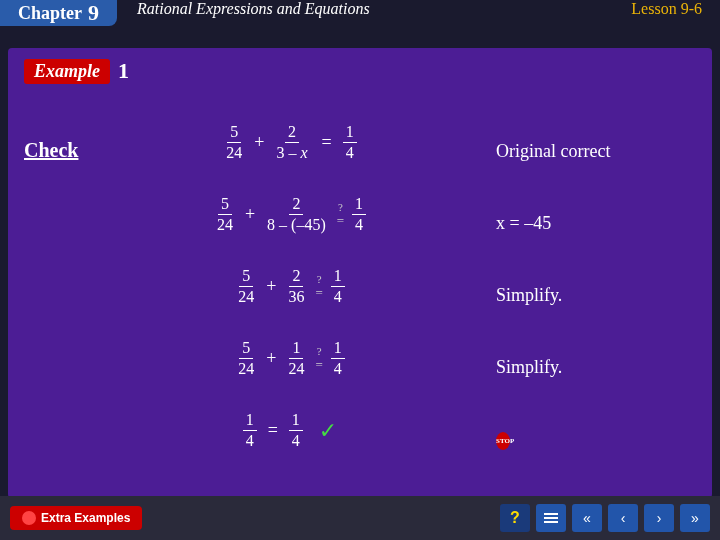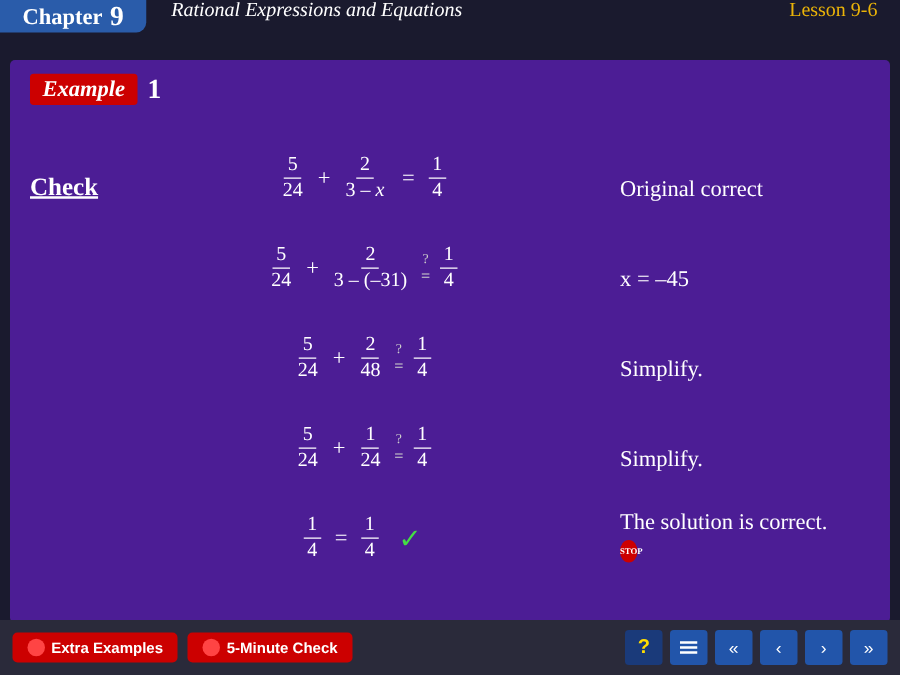--- a/index.html
+++ b/index.html
@@ -290,21 +290,21 @@
       <div class="row-math">
 
         <span class="math-expr">
           <span class="frac">
             <span class="num">5</span>
             <span class="den">24</span>
           </span>
           <span class="op">+</span>
           <span class="frac">
             <span class="num">2</span>
-            <span class="den">3 – (–31)</span>
+            <span class="den">8 – (–45)</span>
           </span>
           <span class="approx">
               <span>?</span>
               <span style="font-size:13px">=</span>
             </span>
           <span class="frac">
             <span class="num">1</span>
             <span class="den">4</span>
           </span>
         </span>
@@ -319,21 +319,21 @@
       <div class="row-math">
 
         <span class="math-expr">
           <span class="frac">
             <span class="num">5</span>
             <span class="den">24</span>
           </span>
           <span class="op">+</span>
           <span class="frac">
             <span class="num">2</span>
-            <span class="den">48</span>
+            <span class="den">36</span>
           </span>
           <span class="approx">
               <span>?</span>
               <span style="font-size:13px">=</span>
             </span>
           <span class="frac">
             <span class="num">1</span>
             <span class="den">4</span>
           </span>
         </span>
@@ -379,39 +379,34 @@
           </span>
           <span class="eq">=</span>
           <span class="frac">
             <span class="num">1</span>
             <span class="den">4</span>
           </span>
           <span class="checkmark">✓</span>
         </span>
       </div>
       <div class="row-desc">
-        <span>The solution is correct.</span>
         <div style="margin-top:4px; font-size:9px; color:#aaa; display:flex; align-items:center; gap:3px;">
           <span class="stop-icon">STOP</span>
         </div>
       </div>
     </div>
 
   </div>
 </div>
 
 <div class="footer">
   <div class="footer-left">
     <button class="footer-btn">
       <span class="btn-icon"></span>
       <span>Extra Examples</span>
-    </button>
-    <button class="footer-btn">
-      <span class="btn-icon"></span>
-      <span>5-Minute Check</span>
     </button>
   </div>
   <div class="footer-right">
     <button class="nav-btn nav-btn-question">?</button>
     <button class="nav-btn">
       <svg width="14" height="14" viewBox="0 0 14 14">
         <rect y="2" width="14" height="2" fill="white"></rect>
         <rect y="6" width="14" height="2" fill="white"></rect>
         <rect y="10" width="14" height="2" fill="white"></rect>
       </svg>

